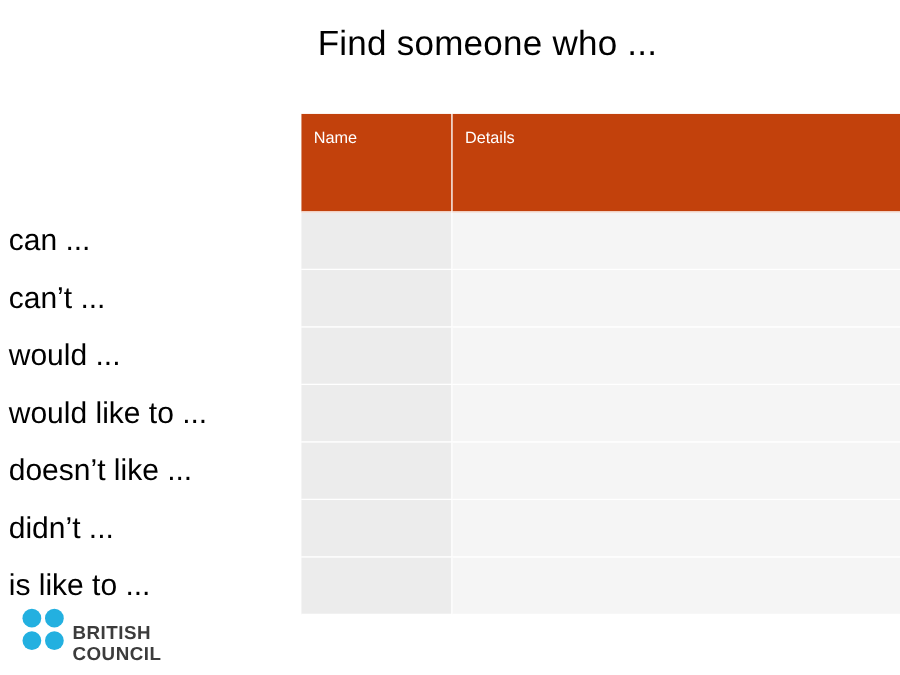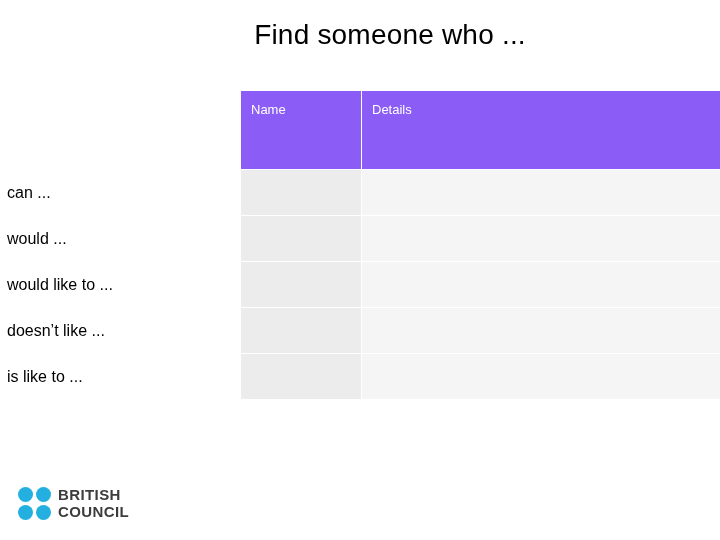--- a/index.html
+++ b/index.html
@@ -49,39 +49,39 @@
   .worksheet-table col.c-details { width: 359px; }
 
   .worksheet-table th,
   .worksheet-table td {
     border: 1px solid #ffffff;
     padding: 0;
     vertical-align: middle;
   }
   .header-row th {
     height: 67px;
-    background: #8b5cf6;
+    background: #c2410c;
     color: #ffffff;
     font-size: 13px;
     font-weight: normal;
     text-align: left;
     vertical-align: top;
     padding: 11px 0 0 10px;
   }
   .header-row th.prompt-head {
     background: #ffffff;
     border-left: 1px solid #ffffff;
   }
   .body-row td {
     height: 45px;
     background: #f4f4f4;
   }
   .body-row td.prompt-cell {
     background: #ffffff;
-    font-size: 16px;
+    font-size: 24px;
     color: #000000;
     padding-left: 6px;
     white-space: nowrap;
   }
   .body-row td.name-cell {
     background: #ececec;
   }
   .body-row td.details-cell {
     background: #f5f5f5;
   }
@@ -106,21 +106,21 @@
     height: 15px;
     border-radius: 50%;
   }
   .dot.d1 { left: 0;   top: 0;   background: #23b0e0; }
   .dot.d2 { left: 18px; top: 0;  background: #23b0e0; }
   .dot.d3 { left: 0;   top: 18px; background: #23b0e0; }
   .dot.d4 { left: 18px; top: 18px; background: #23b0e0; }
   .logo-text {
     position: absolute;
     left: 40px;
-    top: 2px;
+    top: 14px;
     font-size: 15px;
     font-weight: bold;
     color: #3c3c3c;
     line-height: 17px;
     letter-spacing: 0.4px;
   }
   .logo-text .line2 {
     display: block;
   }
 </style>
@@ -144,31 +144,41 @@
         <th>Details</th>
       </tr>
     </thead>
     <tbody>
       <tr class="body-row">
         <td class="prompt-cell">can ...</td>
         <td class="name-cell"></td>
         <td class="details-cell"></td>
       </tr>
       <tr class="body-row">
+        <td class="prompt-cell">can’t ...</td>
+        <td class="name-cell"></td>
+        <td class="details-cell"></td>
+      </tr>
+      <tr class="body-row">
         <td class="prompt-cell">would ...</td>
         <td class="name-cell"></td>
         <td class="details-cell"></td>
       </tr>
       <tr class="body-row">
         <td class="prompt-cell">would like to ...</td>
         <td class="name-cell"></td>
         <td class="details-cell"></td>
       </tr>
       <tr class="body-row">
         <td class="prompt-cell">doesn’t like ...</td>
+        <td class="name-cell"></td>
+        <td class="details-cell"></td>
+      </tr>
+      <tr class="body-row">
+        <td class="prompt-cell">didn’t ...</td>
         <td class="name-cell"></td>
         <td class="details-cell"></td>
       </tr>
       <tr class="body-row">
         <td class="prompt-cell">is like to ...</td>
         <td class="name-cell"></td>
         <td class="details-cell"></td>
       </tr>
     </tbody>
   </table>

